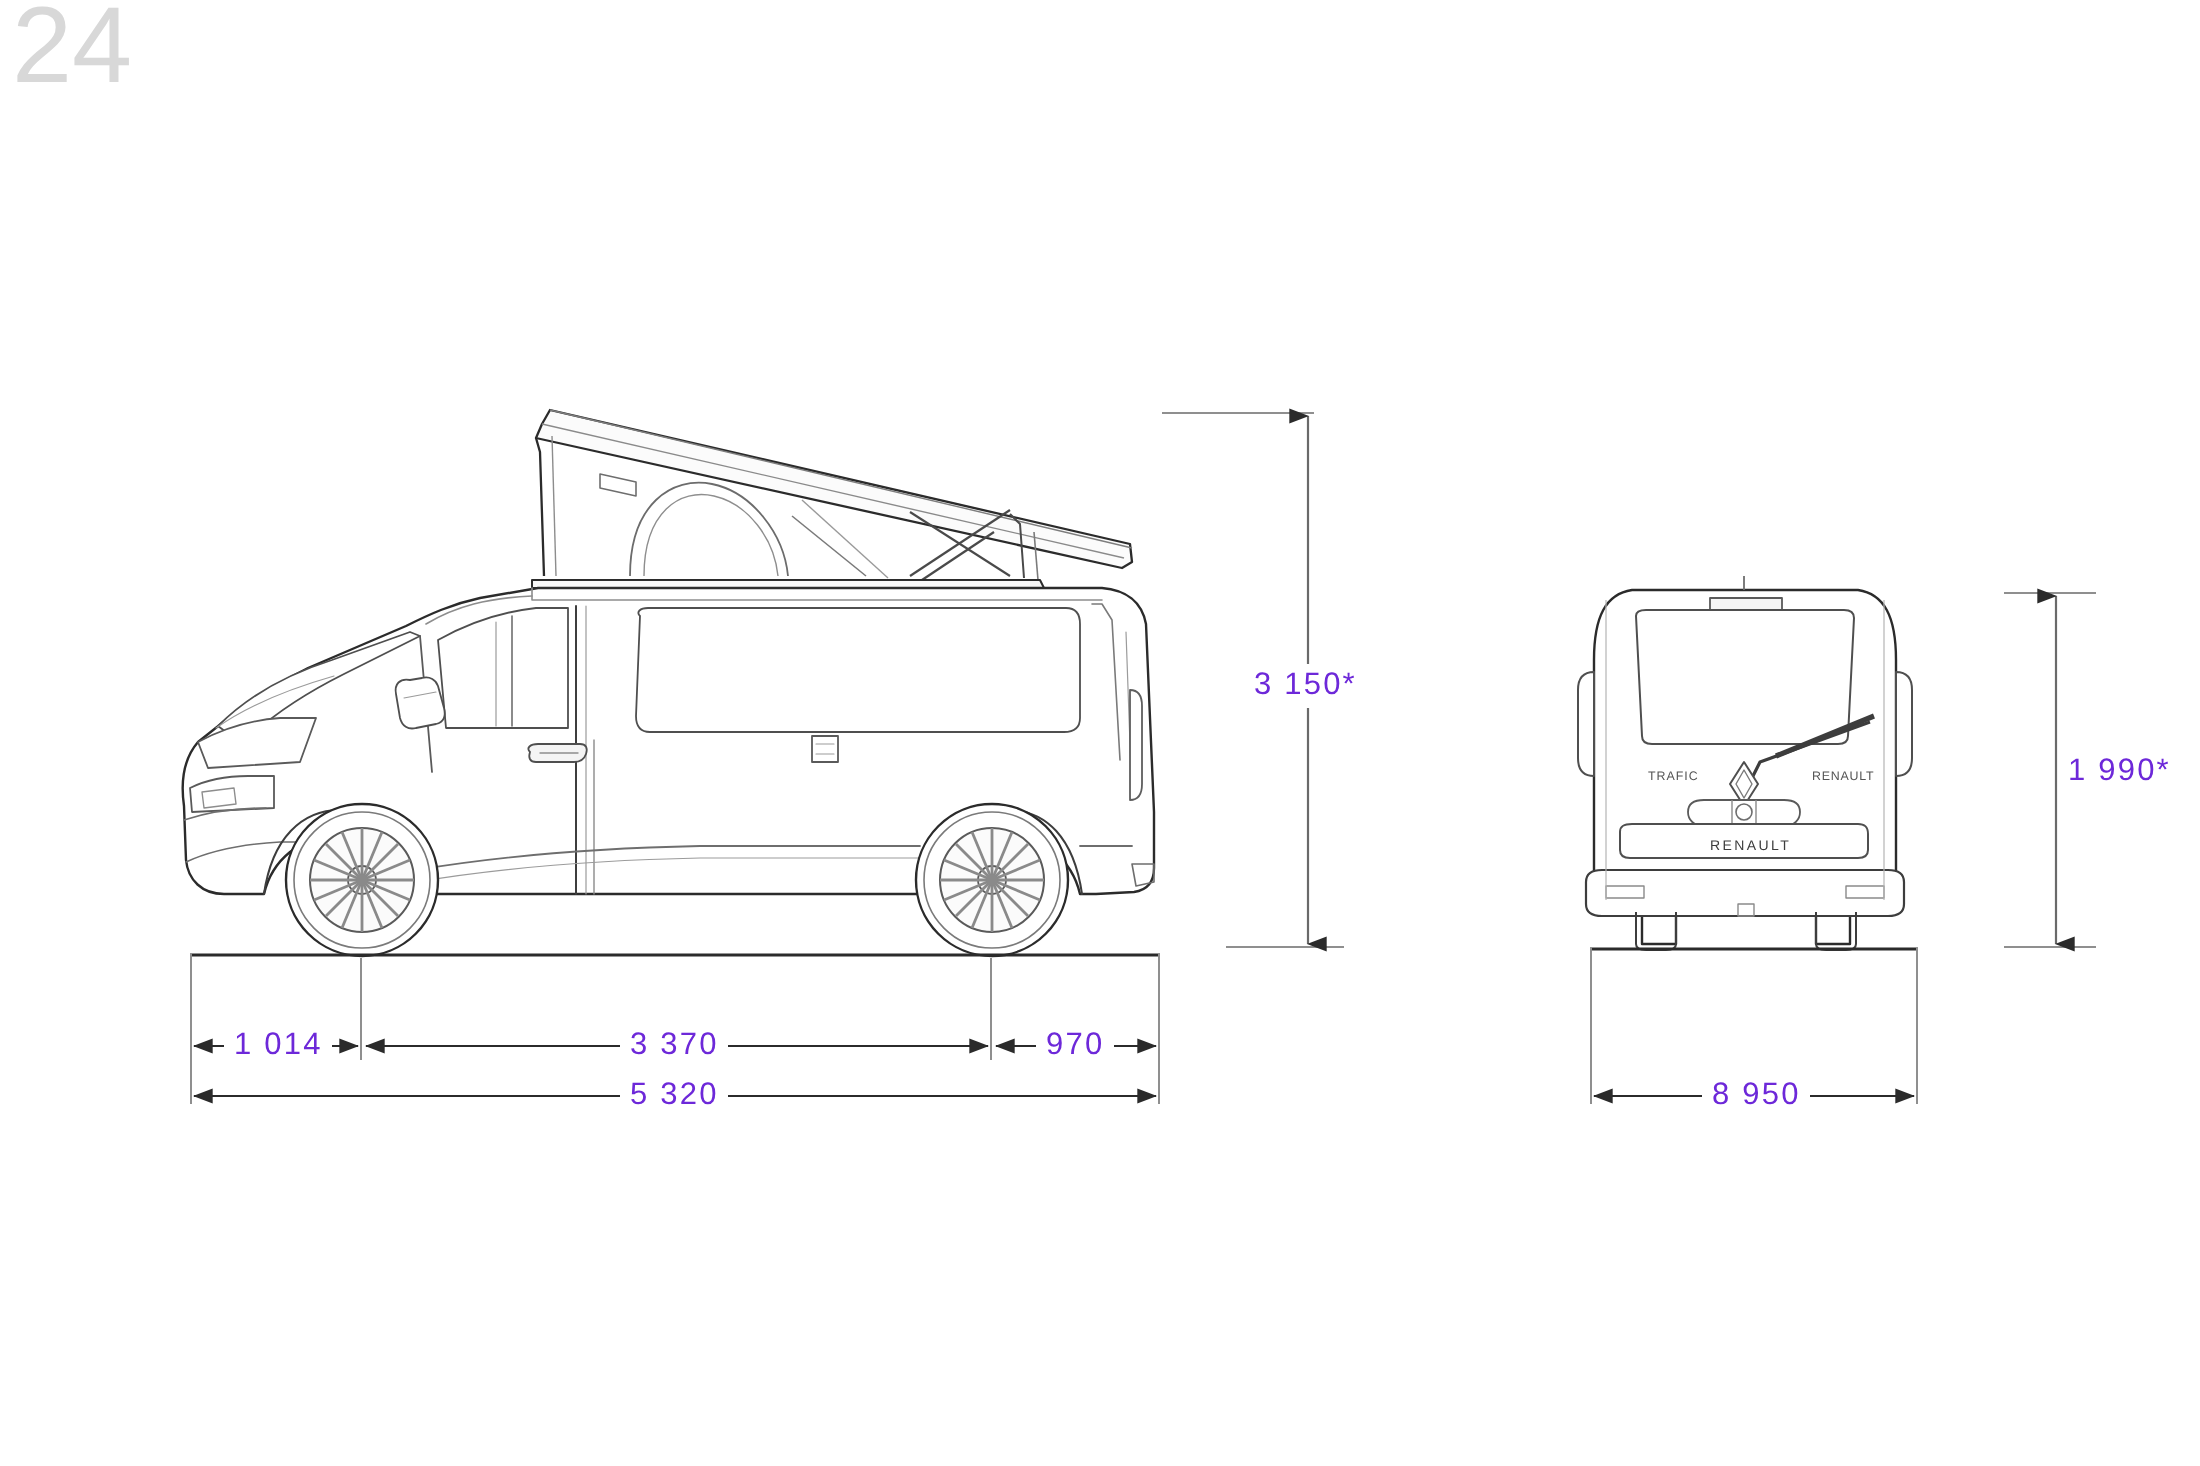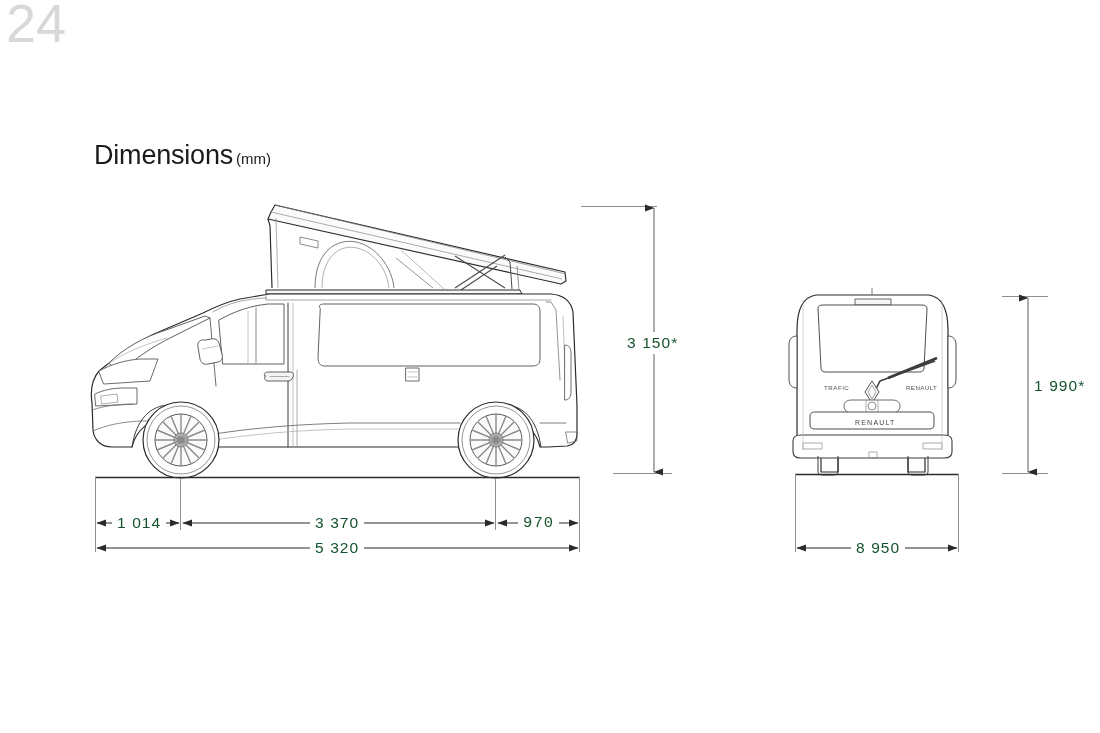--- a/index.html
+++ b/index.html
@@ -55,43 +55,40 @@
     position: absolute;
     left: 0; top: 0;
     width: 1100px;
     height: 733px;
     pointer-events: none;
   }
   .dim-label {
     position: absolute;
     font-size: 15.5px;
     letter-spacing: 1.1px;
-    color: #14532d;
+    color: #6d28d9;
     background: #ffffff;
     padding: 0 5px;
     white-space: nowrap;
     font-family: "Liberation Sans", sans-serif;
   }
   .dim-label.vertical-stack {
     text-align: center;
     line-height: 1.05;
     padding: 3px 2px;
   }
   svg { display: block; }
 </style>
 </head>
 <body>
 
 <div id="page-root">
 
   <div class="page-number">24</div>
 
-  <div class="section-heading">
-    <span class="title">Dimensions</span><span class="unit">(mm)</span>
-  </div>
 
   <svg class="drawing-layer" width="1100" height="733" viewBox="0 0 1100 733" xmlns="http://www.w3.org/2000/svg">
     <defs>
       <marker id="arrR" markerWidth="9" markerHeight="8" refX="8.5" refY="4" orient="auto">
         <path d="M0,0.6 L9,4 L0,7.4 Z" fill="#2b2b2b"></path>
       </marker>
       <marker id="arrL" markerWidth="9" markerHeight="8" refX="0.5" refY="4" orient="auto">
         <path d="M9,0.6 L0,4 L9,7.4 Z" fill="#2b2b2b"></path>
       </marker>
       <marker id="arrU" markerWidth="8" markerHeight="9" refX="4" refY="0.5" orient="auto">
@@ -332,21 +329,21 @@
       <line x1="797" y1="548" x2="957" y2="548" stroke="#2b2b2b" stroke-width="1.1" marker-start="url(#arrL)" marker-end="url(#arrR)"></line>
 
       <line x1="1002" y1="296.5" x2="1048" y2="296.5" stroke="#8f8f8f" stroke-width="1"></line>
       <line x1="1002" y1="473.5" x2="1048" y2="473.5" stroke="#8f8f8f" stroke-width="1"></line>
       <line x1="1028" y1="298" x2="1028" y2="472" stroke="#6a6a6a" stroke-width="1.1" marker-start="url(#arrU)" marker-end="url(#arrD)"></line>
     </g>
   </svg>
 
   <div class="dim-label" style="left:112px; top:514px;text-align:right;">1 014</div>
   <div class="dim-label" style="left:310px; top:514px;">3 370</div>
-  <div class="dim-label" style="left:518px; top:514px;font-family:Liberation Mono, monospace;">970</div>
+  <div class="dim-label" style="left:518px; top:514px;">970</div>
   <div class="dim-label" style="left:310px; top:539px;">5 320</div>
 
   <div class="dim-label vertical-stack" style="left:625px; top:332px;">3 150*</div>
 
   <div class="dim-label vertical-stack" style="left:1000px; top:375px;margin-left:32px;">1 990*</div>
   <div class="dim-label" style="left:851px; top:539px;">8 950</div>
 
 </div>
 
 </body></html>

